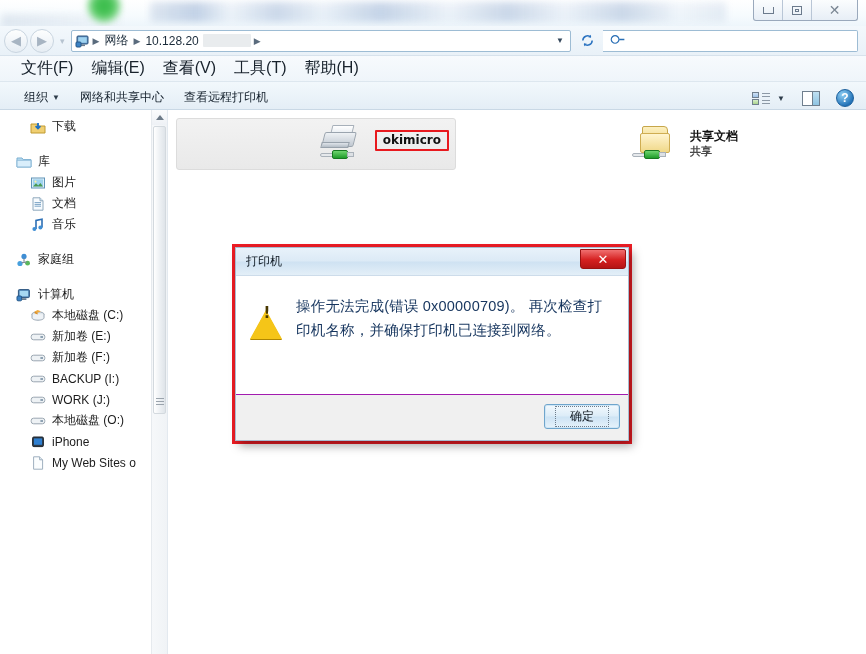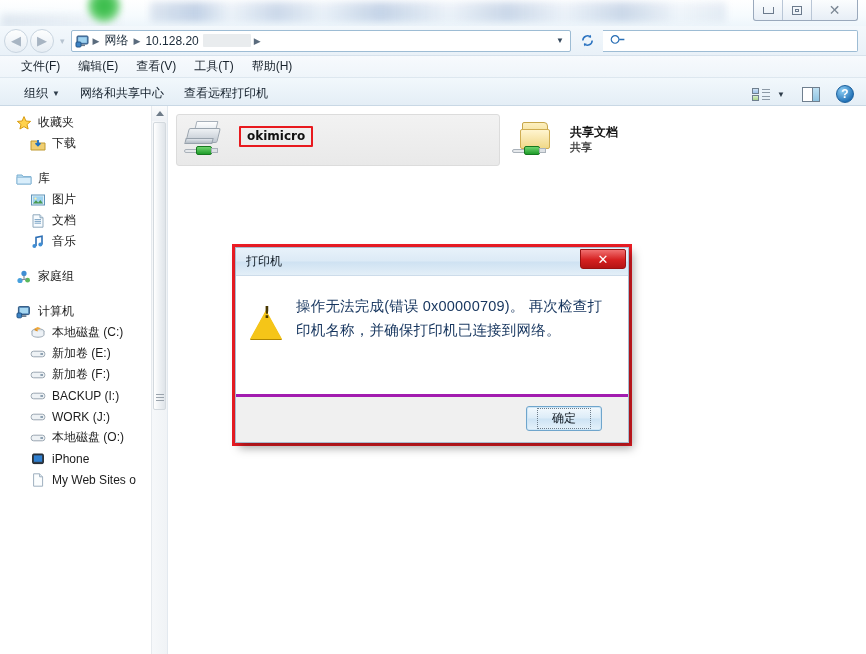--- a/index.html
+++ b/index.html
@@ -116,21 +116,21 @@
   }
   .search-ico { color: #2a6fb5; font-size: 13px; transform: rotate(-45deg); }
 
   
   .menubar {
     flex: 0 0 22px; display: flex; align-items: center; gap: 0;
     padding-left: 12px;
     background: linear-gradient(to bottom,#f7fafd,#eff5fa);
     border-bottom: 1px solid #dde7ef;
   }
-  .menuitem { padding: 2px 9px; color: #18222c; font-size: 12px; }
+  .menuitem { padding: 2px 9px; color: #18222c; font-size: 16px; }
 
   
   .toolbar {
     flex: 0 0 28px; display: flex; align-items: flex-end;
     padding: 0 8px 0 14px;
     background: linear-gradient(to bottom,#f2f8fc,#e4eef6);
     border-bottom: 1px solid #c9d8e5;
   }
   .tb-item { display: flex; align-items: center; gap: 4px; padding: 3px 10px; color: #14202c; font-size: 12px;}
   .tb-caret { font-size: 8px; color: #33marker; color:#2e3c4a; }
@@ -193,21 +193,21 @@
   }
   .sb-grip { width: 8px; }
   .sb-grip i { display: block; height: 1px; background: #9aa3ac; margin-bottom: 2px; }
   .tri-up { width:0;height:0;border-left:4px solid transparent;border-right:4px solid transparent;border-bottom:5px solid #6e7b88;}
 
   
   .content { flex: 1 1 auto; background: #ffffff; position: relative; padding: 8px 0 0 8px; }
   .item-grid { display: flex; gap: 0; }
   .file-item {
     display: flex; align-items: flex-start; gap: 10px;
-    padding: 5px 6px; width: 324px; min-height: 52px;
+    padding: 5px 6px; width: 280px; min-height: 52px; justify-content: flex-end;
   }
   .file-item.selected {
     background: linear-gradient(to bottom,#f2f2f2,#e9e9e9);
     border: 1px solid #dcdcdc; border-radius: 3px;
   }
   .file-labels { padding-top: 6px; }
   .file-name { font-size: 12px; color: #111; line-height: 15px; }
   .file-sub { font-size: 11px; color: #4a4a4a; line-height: 14px; }
   .file-name.boxed {
     display: inline-block; border: 2px solid #e8191e; padding: 1px 6px;
@@ -280,22 +280,22 @@
   }
   .warn-bang {
     position: absolute; left: 0; right: 0; top: 10px; text-align: center;
     color: #4a3800; font-size: 15px; font-weight: bold; line-height: 1;
     font-family: "DejaVu Sans", sans-serif;
   }
   .dlg-msg {
     color: #16355e; font-size: 14.5px; line-height: 24px; letter-spacing: .2px;
   }
   .dlg-footer {
-    background: #f0f0f0; border-top: 3px solid #a21caf;
-    padding: 9px 26px 11px 0; display: flex; justify-content: flex-end;
+    background: #f0f0f0; border-top: 1px solid #a21caf;
+    padding: 9px 8px 11px 0; display: flex; justify-content: flex-end;
   }
   .ok-btn {
     min-width: 76px; height: 25px;
     background: linear-gradient(to bottom,#f3f9fd,#dcecf8 48%,#cde3f4 52%,#e6f2fb);
     border: 1px solid #6fa5cc; border-radius: 3px;
     display:flex;align-items:center;justify-content:center;
     color:#101820; font-size:12px;
     box-shadow: 0 0 0 1px #cfe6f6 inset;
   }
   .ok-inner { border: 1px dotted #6d7c8a; padding: 1px 14px; border-radius: 1px;}
@@ -403,28 +403,20 @@
       <div class="tb-item" style="padding:2px 4px;">
         <span class="icon-help">?</span>
       </div>
     </div>
   </div>
 
   <div class="body">
 
     <div class="sidebar">
 
-      <div class="nav-row">
-        <span class="nav-ico">
-          <svg width="16" height="16" viewBox="0 0 16 16">
-              <polygon points="8,1.6 9.9,6 14.6,6.4 11,9.5 12.1,14 8,11.6 3.9,14 5,9.5 1.4,6.4 6.1,6" fill="#ffd24d" stroke="#d89b10"></polygon>
-            </svg>
-        </span>
-        <span>收藏夹</span>
-      </div>
       <div class="nav-row child">
         <span class="nav-ico">
           <svg width="16" height="16" viewBox="0 0 16 16">
               <path d="M1 5h6l1.5 2H15v7H1z" fill="#f0cf72" stroke="#c09a31"></path>
               <path d="M8 4v5M5.6 7.2L8 9.6l2.4-2.4" stroke="#1b6fc4" stroke-width="1.8" fill="none"></path>
             </svg>
         </span>
         <span>下载</span>
       </div>
 

